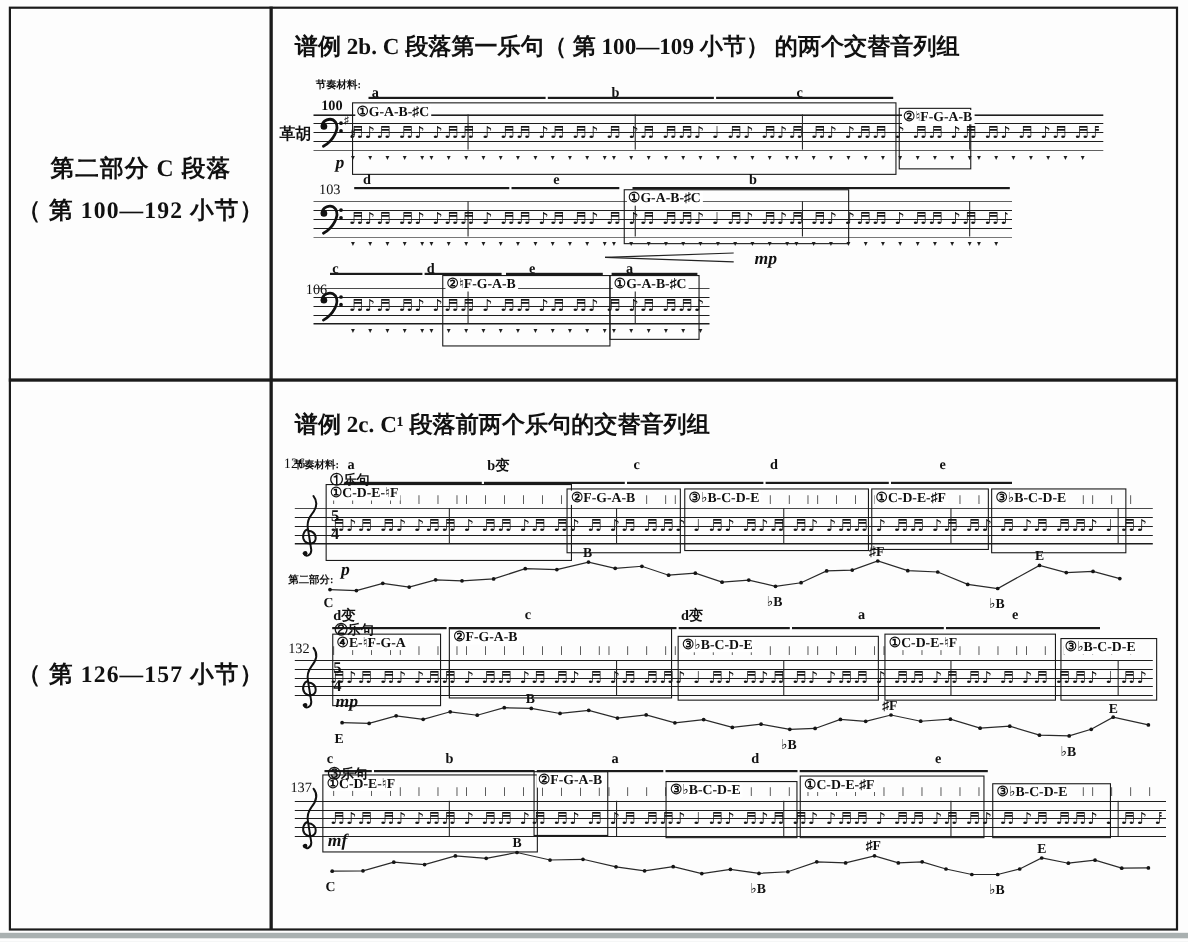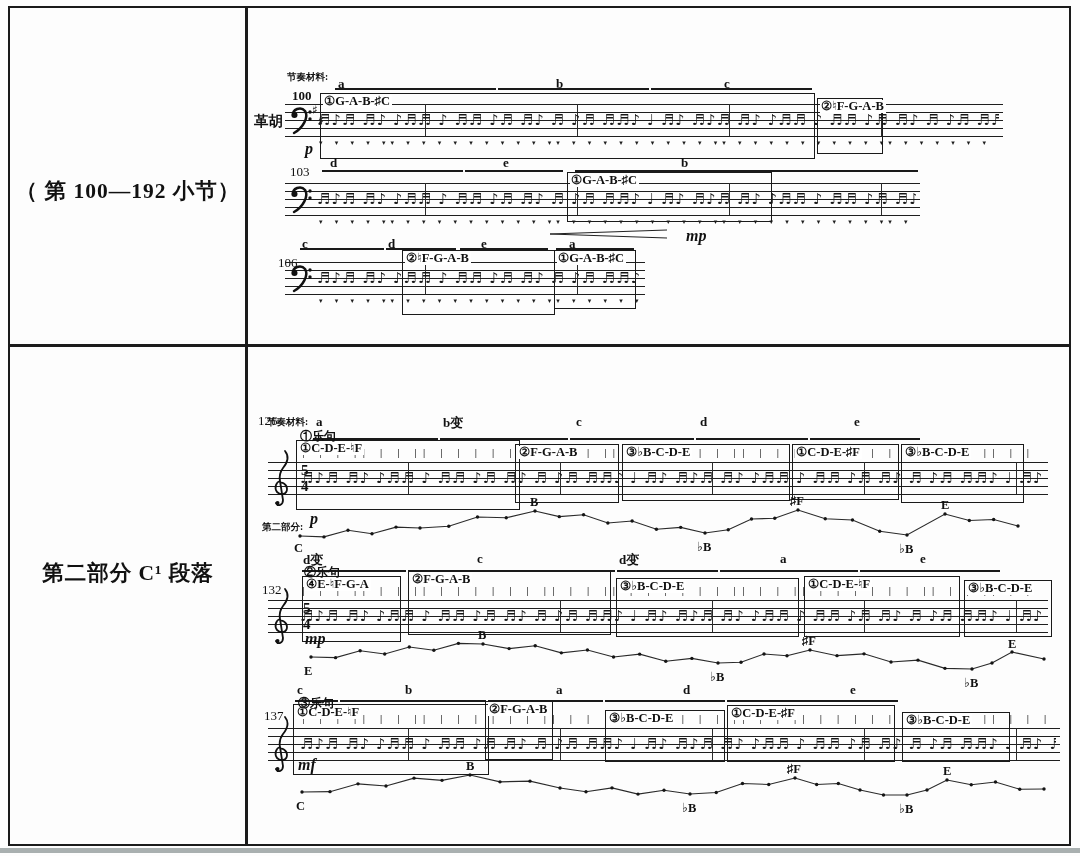--- a/index.html
+++ b/index.html
@@ -38,23 +38,26 @@
 </head>
 <body>
 
 <div class="page">
 
   <div class="abs frame"></div>
   <div class="abs vdiv"></div>
   <div class="abs hdiv"></div>
   <div class="abs scanband"></div>
 
+  <div class="abs leftcell lc1a">第二部分 C 段落</div>
   <div class="abs leftcell lc1b">（ 第 100—192 小节）</div>
-  <div class="abs leftcell lc2a">第二部分 C¹ 段落</div>
-
+  <div class="abs leftcell lc2b">（ 第 126—157 小节）</div>
+
+  <div class="abs caption cap1">谱例 2b. C 段落第一乐句（ 第 100—109 小节） 的两个交替音列组</div>
+  <div class="abs caption cap2">谱例 2c. C¹ 段落前两个乐句的交替音列组</div>
   <div class="abs smallb rh1">节奏材料:</div>
   <div class="abs smallb rh2">节奏材料:</div>
   <div class="abs inst">革胡</div>
   <div class="abs smallb mel">第二部分:</div>
 
   <div id="music-layer" class="abs" style="left:0;top:0;width:1080px;height:856px;">
       <div class="abs measure" style="left: 292px; top: 88px; font-weight: bold;">100</div>
       <div class="abs staff" style="left: 285px; top: 104px; width: 718px; height: 33px; background-image: repeating-linear-gradient(rgb(30, 30, 30) 0px, rgb(30, 30, 30) 1px, transparent 1px, transparent 8px);"></div>
       <div class="abs barline" style="left: 425px; top: 104px; height: 32px;"></div>
       <div class="abs barline" style="left: 577px; top: 104px; height: 32px;"></div>

